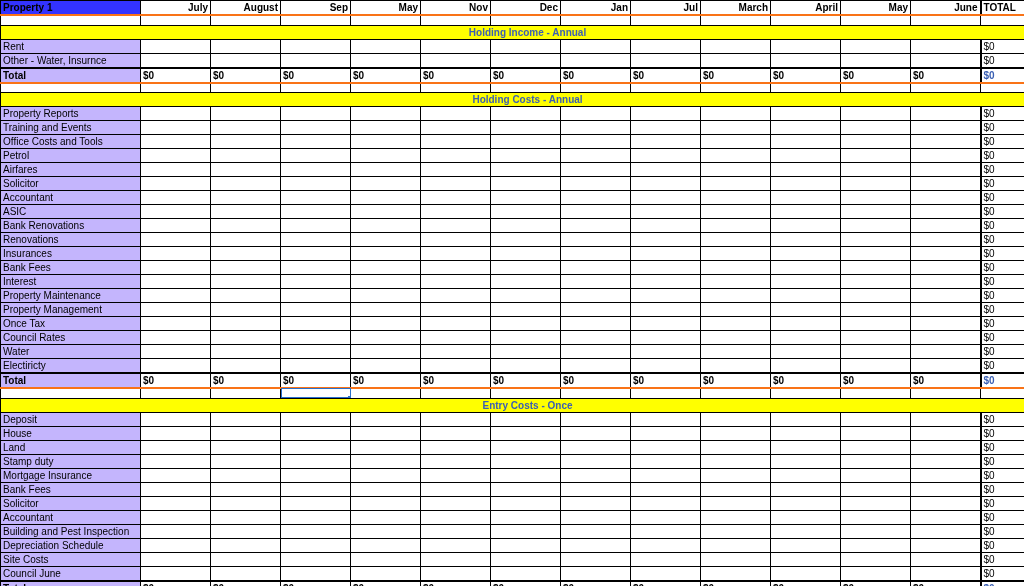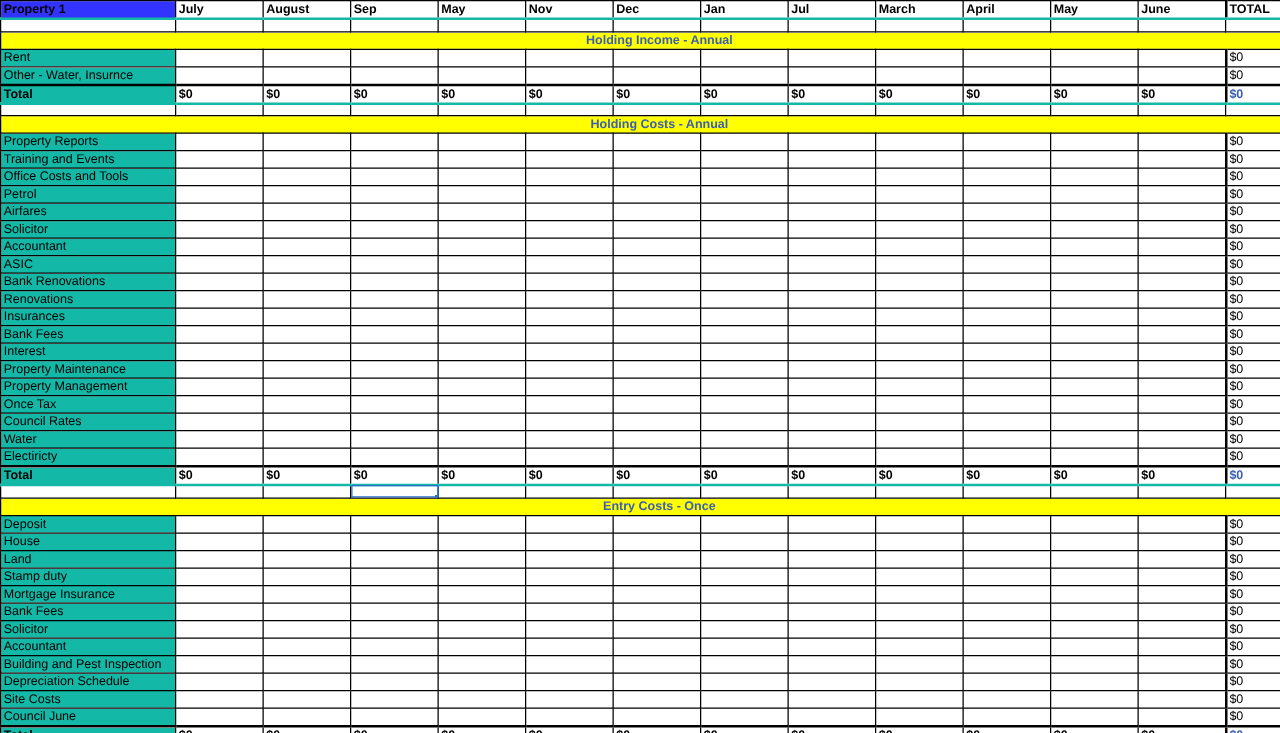--- a/index.html
+++ b/index.html
@@ -28,49 +28,50 @@
   col.month-col { width: 70px; }
   col.total-col { width: 74px; }
   .hdr-property {
     background: #3333ff;
     color: #000;
     font-weight: bold;
   }
   .hdr-month {
     background: #fff;
     font-weight: bold;
+    text-align: right;
   }
   .hdr-total {
     background: #fff;
     font-weight: bold;
   }
   .section-title {
     background: #ffff00;
     color: #3a5fb3;
     font-weight: bold;
     text-align: center;
   }
-  .row-label { background: #14b8a6; }
+  .row-label { background: #c4b5fd; }
   .row-total-label { font-weight: bold; }
   .cell-val { background: #fff; }
   .cell-total-val { font-weight: bold; }
   .total-col-cell {
     background: #fff;
     border-left: 2px solid #000;
   }
   .total-col-total {
     color: #3a5fb3;
     font-weight: bold;
   }
   .blank-row td {
     border: 1px solid #000;
     height: 10px;
   }
   .thick-top td { border-top: 2px solid #000; }
-  .thick-bottom td, .thick-bottom th { border-bottom: 2px solid #14b8a6; }
+  .thick-bottom td, .thick-bottom th { border-bottom: 2px solid #f97316; }
   .selected-cell {
     outline: 1.5px solid #2a6fc9;
     outline-offset: -1px;
     position: relative;
   }
   .fill-handle {
     position: absolute;
     right: -3px;
     bottom: -3px;
     width: 5px;

